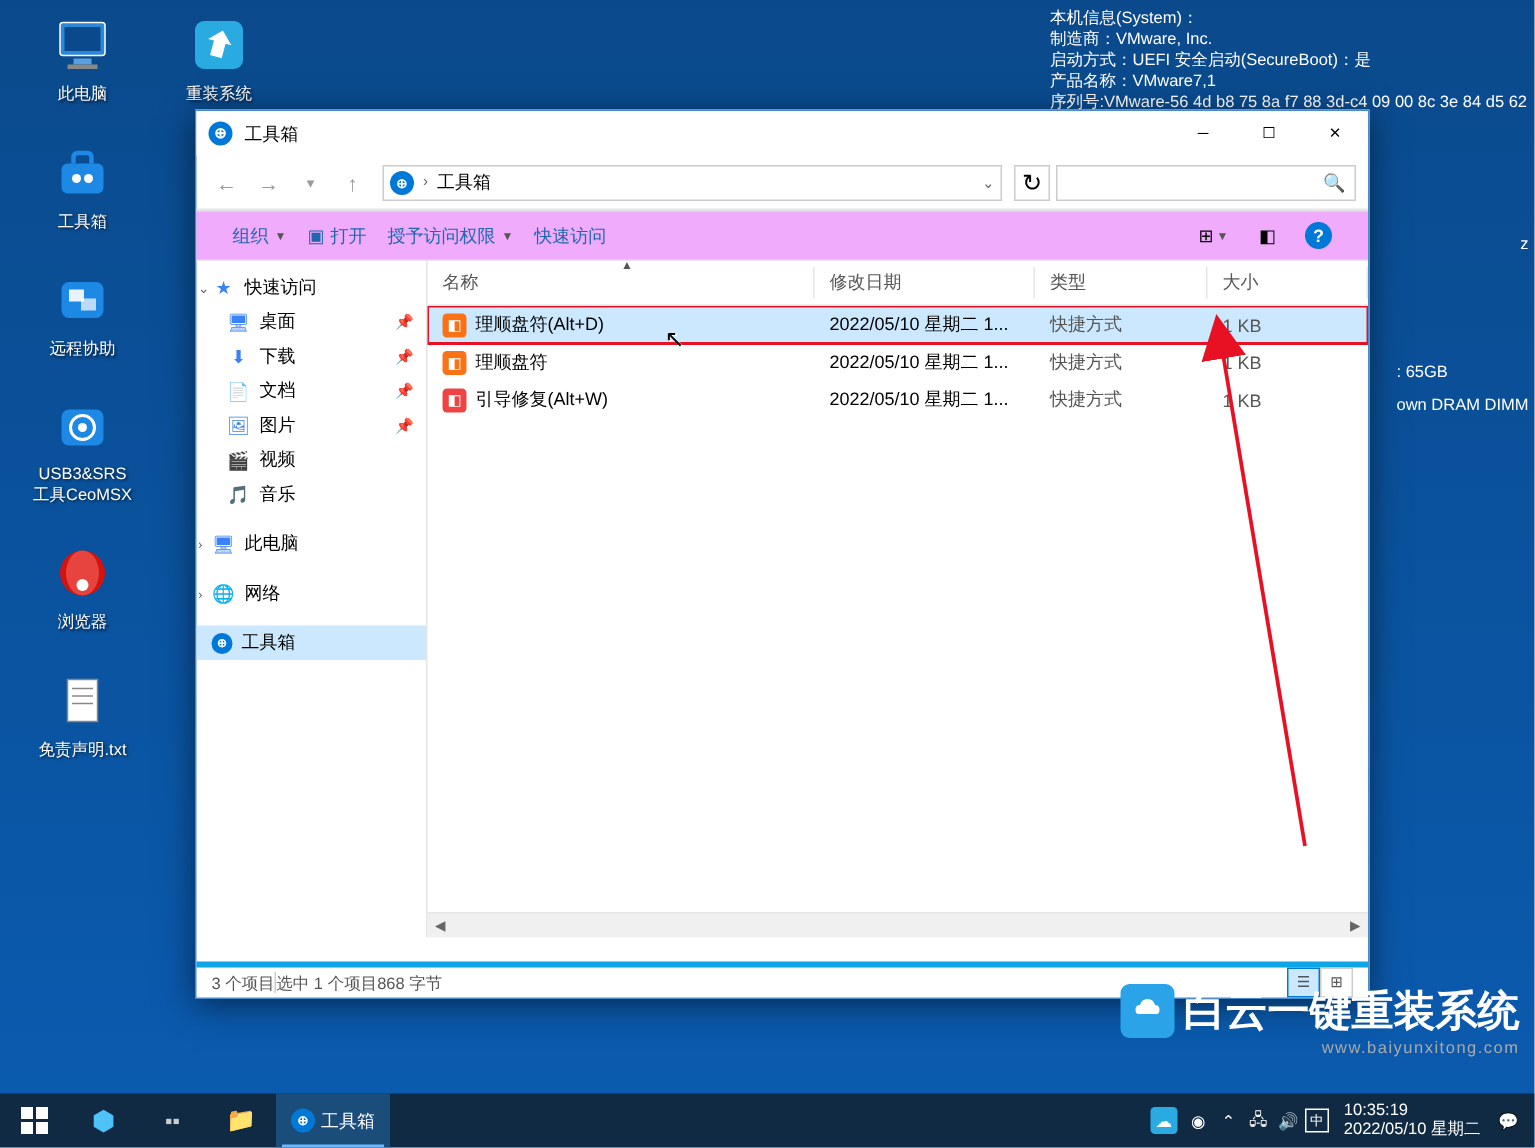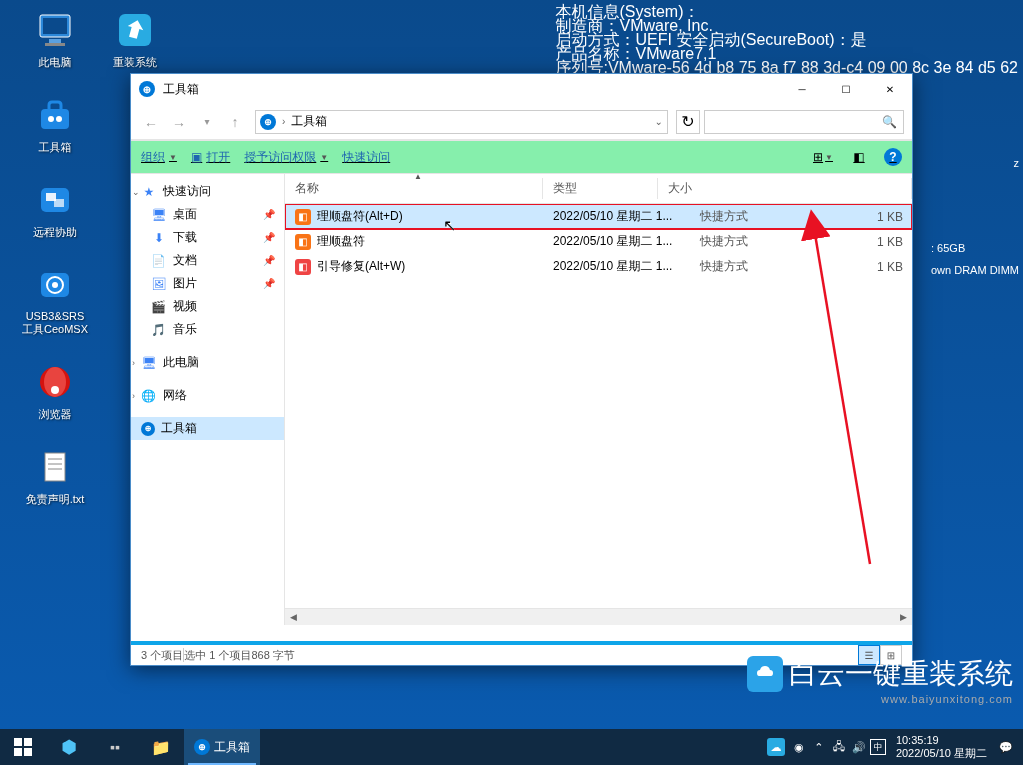--- a/index.html
+++ b/index.html
@@ -3,21 +3,21 @@
   <meta charset="utf-8">
   <style>
     * { margin: 0; padding: 0; box-sizing: border-box; font-family: "Microsoft YaHei", "Segoe UI", sans-serif; }
     body { width: 1023px; height: 765px; background: linear-gradient(to bottom, #0a4a8c 0%, #0a5bb0 100%); position: relative; overflow: hidden; }
     
     .desktop-icons { position: absolute; top: 10px; left: 15px; width: 80px; }
     .desktop-icon { display: flex; flex-direction: column; align-items: center; margin-bottom: 25px; cursor: pointer; }
     .desktop-icon-img { width: 40px; height: 40px; display: flex; align-items: center; justify-content: center; }
     .desktop-icon-label { color: #fff; font-size: 11px; text-align: center; margin-top: 5px; text-shadow: 1px 1px 2px rgba(0,0,0,0.7); }
     
-    .system-info { position: absolute; top: 5px; right: 5px; color: #fff; font-family: "SimSun", monospace; font-size: 16px; line-height: 14px; text-align: left; }
+    .system-info { position: absolute; top: 5px; right: 5px; color: #fff; font-family: "SimSun", monospace; font-size: 11px; line-height: 14px; text-align: left; }
     .system-info-line { white-space: nowrap; }
     
     .explorer-window { position: absolute; top: 73px; left: 130px; width: 783px; height: 593px; background: #fff; box-shadow: 0 4px 20px rgba(0,0,0,0.5); display: flex; flex-direction: column; border: 1px solid #4a8cc9;}
     .titlebar { height: 30px; display: flex; align-items: center; padding: 0 0 0 8px; background: #fff; }
     .titlebar-icon { width: 16px; height: 16px; background: #0078d7; border-radius: 50%; display: flex; align-items: center; justify-content: center; color: #fff; font-size: 10px; font-weight: bold; }
     .titlebar-text { margin-left: 8px; font-size: 12px; color: #000; flex: 1; }
     .window-controls { display: flex; }
     .win-ctrl { width: 44px; height: 30px; display: flex; align-items: center; justify-content: center; font-size: 10px; cursor: pointer; }
     
     .nav-bar { height: 36px; display: flex; align-items: center; padding: 0 8px; gap: 4px; border-bottom: 1px solid #e5e5e5; }
@@ -29,21 +29,21 @@
     .addr-drop { margin-left: auto; color: #666; font-size: 10px; }
     .refresh-btn { width: 24px; height: 24px; border: 1px solid #ccc; display: flex; align-items: center; justify-content: center; cursor: pointer; }
     .search-box { width: 200px; height: 24px; border: 1px solid #ccc; display: flex; align-items: center; padding: 0 6px; }
     .search-box input { border: none; outline: none; flex: 1; font-size: 12px; }
     .search-icon-el { color: #666; font-size: 12px; }
     
     .menu-bar { height: 24px; display: flex; align-items: center; padding: 0 10px; gap: 6px; font-size: 12px; }
     .menu-item { padding: 2px 4px; cursor: pointer; }
     .menu-key { text-decoration: underline; }
     
-    .toolbar { height: 34px; background: #86efac; border-top: 1px solid #e5e5e5; border-bottom: 1px solid #e5e5e5; display: flex; align-items: center; padding: 0 10px; gap: 14px; font-size: 12px; text-decoration: underline; }
+    .toolbar { height: 34px; background: #f0abfc; border-top: 1px solid #e5e5e5; border-bottom: 1px solid #e5e5e5; display: flex; align-items: center; padding: 0 24px; gap: 14px; font-size: 12px; }
     .tb-item { display: flex; align-items: center; gap: 4px; cursor: pointer; color: #1e66b0;}
     .tb-drop { font-size: 8px; color: #555; }
     .tb-spacer { flex: 1; }
     .tb-viewicon { width: 22px; height: 22px; display:flex; align-items:center; justify-content:center; cursor:pointer; }
     .help-icon { width: 18px; height: 18px; background: #0078d7; color: #fff; border-radius: 50%; display:flex;align-items:center;justify-content:center;font-size:12px;font-weight:bold;cursor:pointer;}
     
     .content-area { flex: 1; display: flex; overflow: hidden; }
     .sidebar { width: 154px; border-right: 1px solid #e5e5e5; padding: 6px 0; overflow-y: auto; }
     .sb-item { display: flex; align-items: center; padding: 3px 10px 3px 20px; font-size: 12px; cursor: pointer; gap: 6px; position: relative;}
     .sb-item.header { padding-left: 10px; font-weight: normal;}
@@ -63,21 +63,21 @@
     .fl-col::after { content:''; position:absolute; right:0; top:15%; height:70%; width:1px; background:#e5e5e5;}
     .sort-ind { position: absolute; left: 50%; top: -2px; font-size: 8px; color: #555; }
     
     .fl-rows { flex: 1; overflow: auto; position: relative; }
     .fl-row { display: flex; font-size: 12px; padding: 2px 0; align-items: center; cursor: pointer; }
     .fl-row.selected { background: #cce8ff; outline: 2px solid #e81123; outline-offset: -1px;}
     .fl-cell { padding: 2px 10px; }
     .fl-cell.name { width: 258px; display: flex; align-items: center; gap: 6px; }
     .fl-cell.date { width: 147px; color: #000000; }
     .fl-cell.type { width: 115px; color: #555; }
-    .fl-cell.size { flex: 1; text-align: right; padding-right: 9px; color: #555; }
+    .fl-cell.size { flex: 1; text-align: left; padding-right: 9px; color: #555; }
     .file-icon-sq { width: 16px; height: 16px; border-radius: 3px; display:flex;align-items:center;justify-content:center;color:#fff;font-size:10px;}
     
     .cursor-arrow { position: absolute; pointer-events: none; font-size: 16px; color: #000; text-shadow: 1px 1px 0 #fff; }
     
     .red-arrow-svg { position: absolute; top: 0; left: 0; pointer-events: none; }
     
     .scrollbar-h { height: 17px; background: #f0f0f0; border-top: 1px solid #e5e5e5; display: flex; align-items: center; }
     .scroll-btn { width: 17px; height: 17px; display:flex;align-items:center;justify-content:center;font-size:9px;color:#666;cursor:pointer;}
     
     .statusbar { height: 24px; border-top: 4px solid #0ea5e9; display: flex; align-items: center; padding: 0 10px; font-size: 11px; gap: 0; color: #555; margin-top: 16px; }
@@ -90,21 +90,21 @@
     .tb-app { width: 46px; height: 36px; display: flex; align-items: center; justify-content: center; cursor: pointer; position: relative;}
     .tb-app.active { background: #1a4d7a; }
     .tb-app.active::after { content:''; position:absolute; bottom:0; left:4px; right:4px; height:2px; background:#6fb8ff;}
     .tb-label { color:#fff; font-size:12px; margin-left:4px;}
     .tb-spacer-task { flex: 1; }
     .tray { display: flex; align-items: center; padding-right: 8px; gap: 2px; color:#fff; font-size:11px;}
     .tray-time { text-align: left; line-height: 13px; padding: 0 8px;}
     .tray-icon { width:18px; height:18px; display:flex;align-items:center;justify-content:center;}
     
     .watermark { position: absolute; bottom: 60px; right: 10px; text-align: right; }
-    .wm-logo { color: #fff; font-size: 28px; font-weight: normal; display:flex; align-items:center; justify-content:flex-end; gap:6px;}
+    .wm-logo { color: #fff; font-size: 28px; font-weight: bold; display:flex; align-items:center; justify-content:flex-end; gap:6px;}
     .wm-sq { width:36px; height:36px; background:#2ba3e8; border-radius:6px; display:flex;align-items:center;justify-content:center;}
     .wm-url { color: #aaa; font-size: 11px; letter-spacing: 1px; }
     
     .extra-info { position:absolute; right:4px; top:240px; color:#fff; font-family:monospace; font-size:11px; line-height:16px; text-align:left;}
     
     svg.icon-svg { width:100%; height:100%; }
   </style>
 </head>
 <body>
 
@@ -168,21 +168,21 @@
           <rect x="10" y="6" width="20" height="28" fill="#fff" stroke="#888"></rect>
           <line x1="13" y1="12" x2="27" y2="12" stroke="#888"></line>
           <line x1="13" y1="17" x2="27" y2="17" stroke="#888"></line>
           <line x1="13" y1="22" x2="27" y2="22" stroke="#888"></line>
         </svg>
       </div>
       <span class="desktop-icon-label">免责声明.txt</span>
     </div>
 </div>
 
-<div class="desktop-icons" style="left:95px">
+<div class="desktop-icons" style="left:106px">
   <div class="desktop-icon">
       <div class="desktop-icon-img">
         <svg class="icon-svg" viewBox="0 0 40 40">
           <rect x="4" y="4" width="32" height="32" rx="6" fill="#29abe2"></rect>
           <path d="M20 10 L28 18 L24 18 L24 28 L16 28 L16 18 L12 18 Z" fill="#fff" transform="rotate(15 20 20)"></path>
         </svg>
       </div>
       <span class="desktop-icon-label">重装系统</span>
     </div>
 </div>
@@ -304,20 +304,21 @@
       <div class="sb-sep"></div>
       <div class="sb-item header selected">
           <div class="address-icon" style="width:14px;height:14px;font-size:8px">⊕</div>
           <span>工具箱</span>
         </div>
     </div>
 
     <div class="file-list">
       <div class="fl-header">
         <div class="fl-col name"><span>名称</span><span class="sort-ind">▲</span></div>
+        <div class="fl-col date">修改日期</div>
         <div class="fl-col type">类型</div>
         <div class="fl-col size">大小</div>
       </div>
       <div class="fl-rows">
         <div class="fl-row selected">
           <div class="fl-cell name">
               <div class="file-icon-sq" style="background:#f97316">◧</div>
               <span>理顺盘符(Alt+D)</span>
             </div>
           <div class="fl-cell date">2022/05/10 星期二 1...</div>

